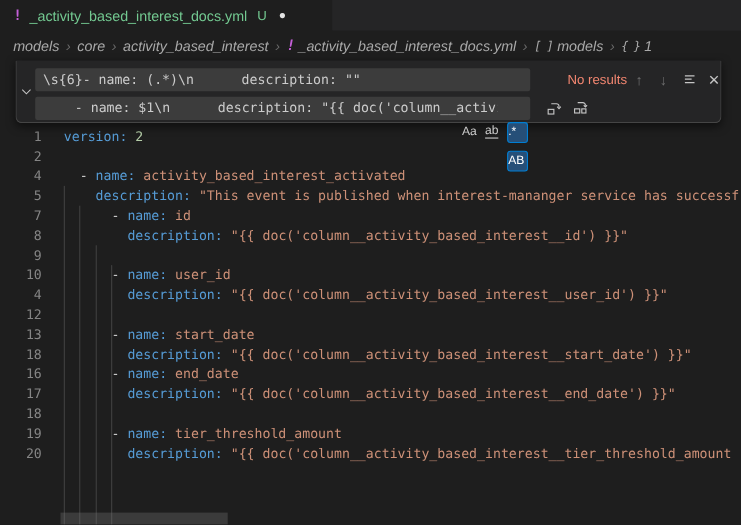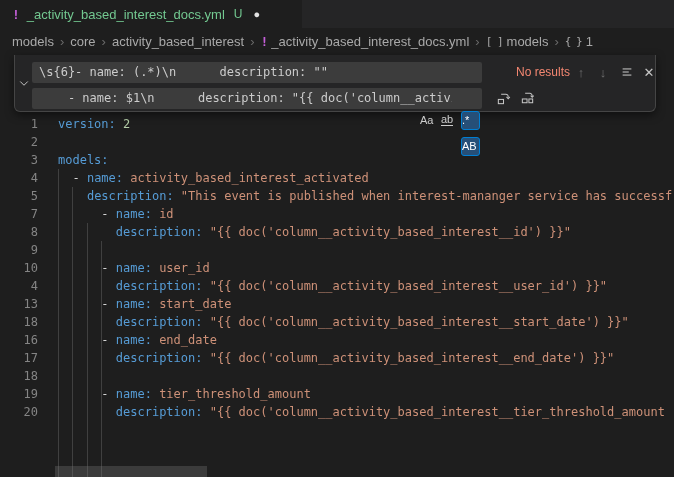--- a/index.html
+++ b/index.html
@@ -12,21 +12,21 @@
   .tab { position:absolute; left:0; top:0; height:28px; width:302px; background:#1e1e1e;
          display:flex; align-items:center; padding-left:12px; gap:7px; cursor:pointer; }
   .file-icon { color:#c45fd8; font-weight:bold; font-size:13px; font-family:"DejaVu Sans Mono", monospace; }
   .tab-label { color:#73c991; font-size:13px; white-space:nowrap; }
   .git-badge { color:#73c991; font-size:12px; margin-left:2px; }
   .dirty-dot { color:#e3e3e3; font-size:11px; margin-left:4px; }
 
   
   .breadcrumb { position:absolute; left:0; top:28px; width:597px; height:27px; background:#1e1e1e;
                 display:flex; align-items:center; padding-left:12px; white-space:nowrap; overflow:hidden;
-                font-size:13px; color:#a9a9a9; }
+                font-size:13px; color:#a9a9a9;font-style:italic; }
   .crumb { display:inline-flex; align-items:center; gap:4px; cursor:pointer; }
   .crumb-sep { color:#6a6a6a; margin:0 6px; font-size:13px; }
   .crumb-icon { color:#a9a9a9; font-size:11px; font-family:"DejaVu Sans Mono", monospace; letter-spacing:-1px; }
   .crumb-icon.yaml { color:#c45fd8; font-weight:bold; font-size:13px; }
 
   
   .editor { position:absolute; left:0; top:55px; width:674px; height:422px; overflow:hidden; }
   .guide { position:absolute; width:1px; background:#404040; z-index:0; }
   .code-lines { position:absolute; left:0; top:60px; width:674px; z-index:1;
                 font-family:"DejaVu Sans Mono", monospace; font-size:12px; }
@@ -117,28 +117,28 @@
     </div>
 
   <div class="editor">
     <div class="guide" style="left:58px;  top:114px; height:308px;"></div>
     <div class="guide" style="left:72px;  top:132px; height:290px;"></div>
     <div class="guide" style="left:87px;  top:168px; height:254px;"></div>
     <div class="guide" style="left:101px; top:186px; height:236px;"></div>
     <div class="code-lines" id="code-lines">
         <div class="row"><span class="ln">1</span><span class="tok-k">version:</span><span class="tok-p"> </span><span class="tok-n">2</span></div>
         <div class="row"><span class="ln">2</span></div>
-        <div class="row"><span class="ln">3</span><span class="tok-k">models:</span></div>
         <div class="row"><span class="ln">4</span><span class="tok-p">  - </span><span class="tok-k">name:</span><span class="tok-s"> activity_based_interest_activated</span></div>
         <div class="row"><span class="ln">5</span><span class="tok-p">    </span><span class="tok-k">description:</span><span class="tok-s"> "This event is published when interest-mananger service has successf</span></div>
         <div class="row"><span class="ln">7</span><span class="tok-p">      - </span><span class="tok-k">name:</span><span class="tok-s"> id</span></div>
         <div class="row"><span class="ln">8</span><span class="tok-p">        </span><span class="tok-k">description:</span><span class="tok-s"> "{{ doc('column__activity_based_interest__id') }}"</span></div>
         <div class="row"><span class="ln">9</span></div>
         <div class="row"><span class="ln">10</span><span class="tok-p">      - </span><span class="tok-k">name:</span><span class="tok-s"> user_id</span></div>
         <div class="row"><span class="ln">4</span><span class="tok-p">        </span><span class="tok-k">description:</span><span class="tok-s"> "{{ doc('column__activity_based_interest__user_id') }}"</span></div>
+        <div class="row"><span class="ln">12</span></div>
         <div class="row"><span class="ln">13</span><span class="tok-p">      - </span><span class="tok-k">name:</span><span class="tok-s"> start_date</span></div>
         <div class="row"><span class="ln">18</span><span class="tok-p">        </span><span class="tok-k">description:</span><span class="tok-s"> "{{ doc('column__activity_based_interest__start_date') }}"</span></div>
         <div class="row"><span class="ln">16</span><span class="tok-p">      - </span><span class="tok-k">name:</span><span class="tok-s"> end_date</span></div>
         <div class="row"><span class="ln">17</span><span class="tok-p">        </span><span class="tok-k">description:</span><span class="tok-s"> "{{ doc('column__activity_based_interest__end_date') }}"</span></div>
         <div class="row"><span class="ln">18</span></div>
         <div class="row"><span class="ln">19</span><span class="tok-p">      - </span><span class="tok-k">name:</span><span class="tok-s"> tier_threshold_amount</span></div>
         <div class="row"><span class="ln">20</span><span class="tok-p">        </span><span class="tok-k">description:</span><span class="tok-s"> "{{ doc('column__activity_based_interest__tier_threshold_amount</span></div>
       </div>
     <div class="hscroll"></div>
   </div>

